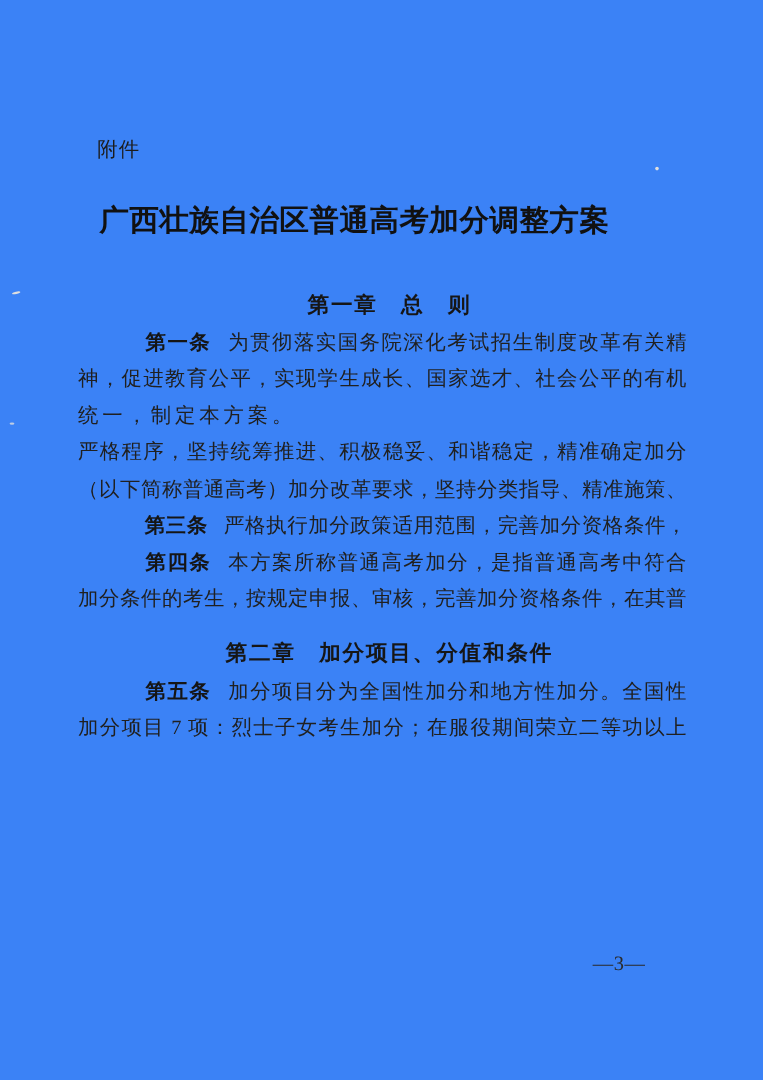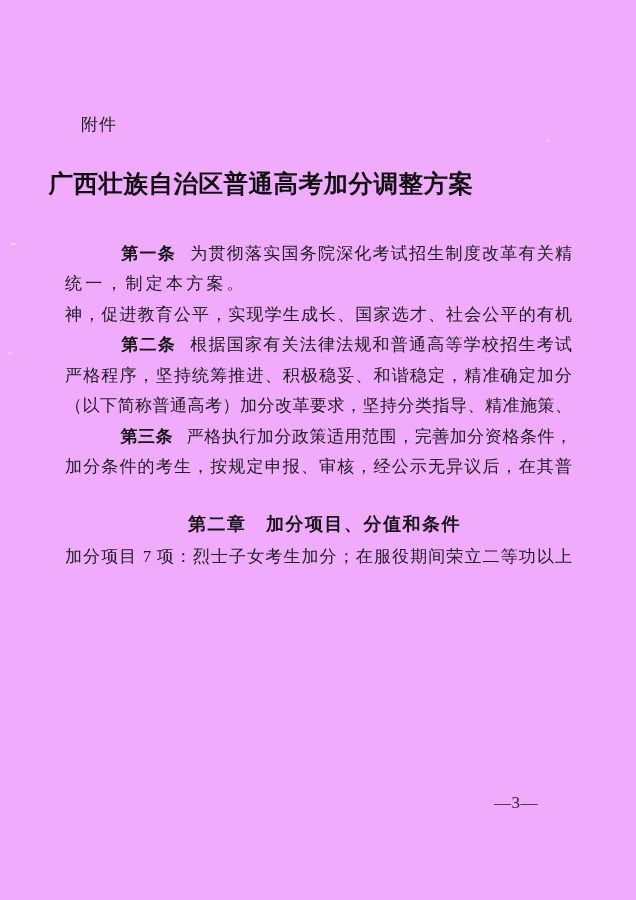--- a/index.html
+++ b/index.html
@@ -1,40 +1,40 @@
 <!DOCTYPE html>
 <html><head>
 <meta charset="utf-8">
 <style>
   html, body { margin: 0; padding: 0; background: #ffffff; }
   .page {
     position: relative;
     width: 636px;
     height: 900px;
-    background: #f0abfc;
+    background: #3b82f6;
     overflow: hidden;
     font-family: "Liberation Serif", "DejaVu Serif", serif;
     color: #1f1f1f;
   }
   .attachment-label {
     position: absolute;
     left: 81px;
     top: 112px;
     font-family: "Liberation Sans", "DejaVu Sans", sans-serif;
     font-size: 17px;
     line-height: 26px;
     color: #1c1c1c;
     letter-spacing: 1px;
   }
   .doc-title {
     position: absolute;
     left: 0;
     top: 167px;
     width: 508px;
-    text-align: center;
+    text-align: right;
     text-indent: 14px;
     font-size: 24.5px;
     font-weight: 700;
     letter-spacing: 0.5px;
     color: #111111;
   }
   .doc-body {
     position: absolute;
     left: 65px;
     top: 239px;
@@ -46,21 +46,21 @@
     text-align: center;
     text-indent: 12px;
     font-family: "Liberation Sans", "DejaVu Sans", sans-serif;
     font-weight: 700;
     font-size: 18px;
     color: #161616;
     letter-spacing: 1.5px;
     margin-bottom: 1px;
   }
   .chapter-heading:not(:first-child) {
-    margin-top: 26px;
+    margin-top: 14px;
     margin-bottom: 2px;
   }
   .line {
     height: 30.45px;
     line-height: 30.45px;
     font-size: 17px;
     text-align: justify;
     text-align-last: justify;
     color: #202020;
   }
@@ -102,29 +102,31 @@
 </style>
 </head>
 <body>
 
 <div class="page">
   <div class="attachment-label">附件</div>
 
   <div class="doc-title">广西壮族自治区普通高考加分调整方案</div>
 
   <div class="doc-body">
+      <div class="chapter-heading">第一章　总　则</div>
       <div class="line first"><span class="indent"></span><b class="lead">第一条</b><span class="lead-gap"></span><span>为贯彻落实国务院深化考试招生制度改革有关精</span></div>
+      <div class="line">神，促进教育公平，实现学生成长、国家选才、社会公平的有机</div>
       <div class="line last">统一，制定本方案。</div>
-      <div class="line">神，促进教育公平，实现学生成长、国家选才、社会公平的有机</div>
-      <div class="line first"><span class="indent"></span><b class="lead">第二条</b><span class="lead-gap"></span><span>根据国家有关法律法规和普通高等学校招生考试</span></div>
       <div class="line">严格程序，坚持统筹推进、积极稳妥、和谐稳定，精准确定加分</div>
       <div class="line">（以下简称普通高考）加分改革要求，坚持分类指导、精准施策、</div>
       <div class="line first"><span class="indent"></span><b class="lead">第三条</b><span class="lead-gap"></span><span>严格执行加分政策适用范围，完善加分资格条件，</span></div>
-      <div class="line">加分条件的考生，按规定申报、审核，经公示无异议后，在其普</div>
+      <div class="line first"><span class="indent"></span><b class="lead">第四条</b><span class="lead-gap"></span><span>本方案所称普通高考加分，是指普通高考中符合</span></div>
+      <div class="line">加分条件的考生，按规定申报、审核，完善加分资格条件，在其普</div>
       <div class="chapter-heading">第二章　加分项目、分值和条件</div>
+      <div class="line first"><span class="indent"></span><b class="lead">第五条</b><span class="lead-gap"></span><span>加分项目分为全国性加分和地方性加分。全国性</span></div>
       <div class="line">加分项目 7 项：烈士子女考生加分；在服役期间荣立二等功以上</div>
     </div>
 
   <div class="page-number">—3—</div>
 
   <div class="scan-speck speck-1"></div>
   <div class="scan-speck speck-2"></div>
   <div class="scan-speck speck-3"></div>
 </div>
 

